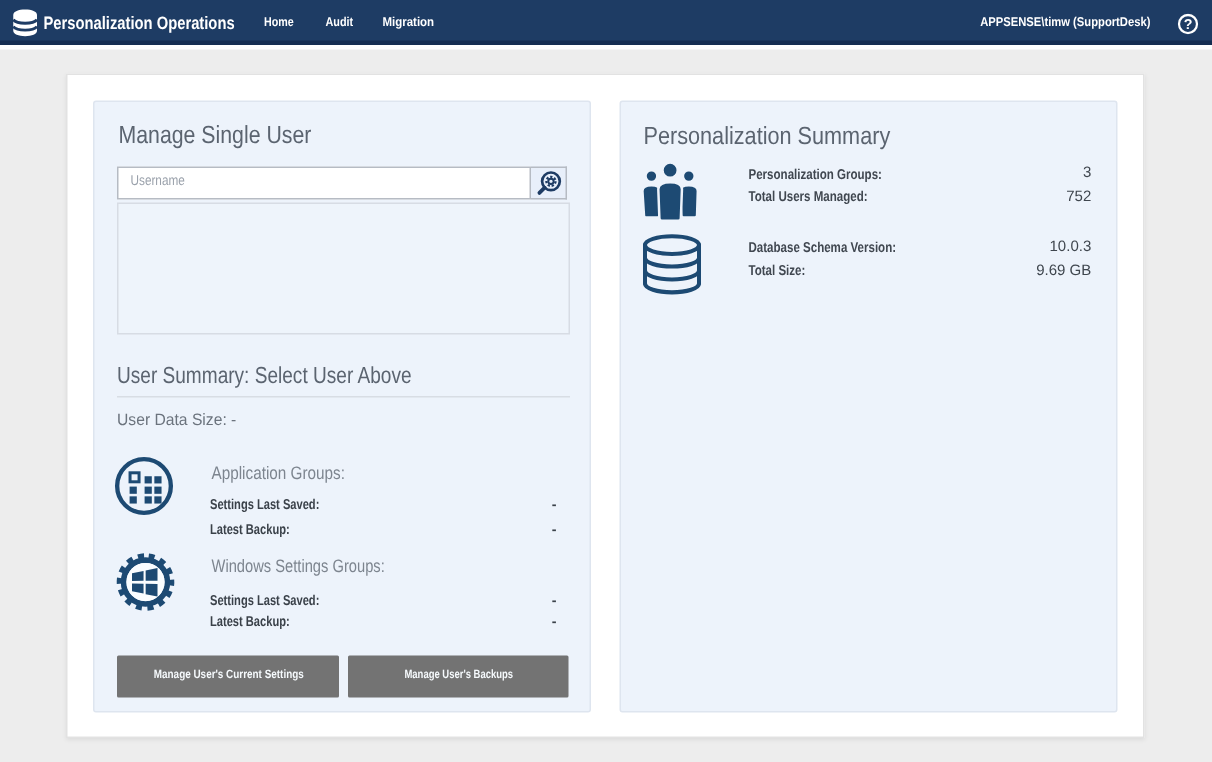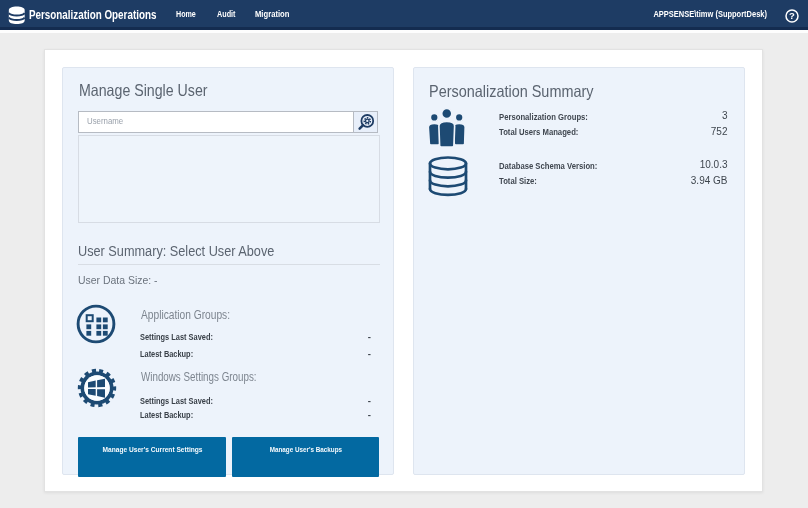--- a/index.html
+++ b/index.html
@@ -28,21 +28,21 @@
 .glbl { font-size:12px; color:#7d858f; }
 .gl1 { left:140.5px; top:309.1px; transform:scaleX(0.85); }
 .gl2 { left:141px;   top:371.1px; transform:scaleX(0.817); }
 .klbl { font-size:9.5px; font-weight:bold; color:#3a4149; }
 .kv1 { left:140.2px; top:332.2px; transform:scaleX(0.78); }
 .kv2 { left:140.2px; top:348.5px; transform:scaleX(0.78); }
 .kv3 { left:140.2px; top:396px; transform:scaleX(0.78); }
 .kv4 { left:140.2px; top:410.3px; transform:scaleX(0.78); }
 .dash { font-size:9.5px; font-weight:bold; color:#3a4149; right:437px; }
 .d1 { top:332.2px; } .d2 { top:348.5px; } .d3 { top:396px; } .d4 { top:410.3px; }
-.btn { position:absolute; top:436.7px; height:40px; background:#0369a1; border-radius:1px; color:#f6fafd; font-size:8px; font-weight:bold; text-align:center; line-height:26.1px; }
+.btn { position:absolute; top:436.7px; height:28px; background:#737373; border-radius:1px; color:#f6fafd; font-size:8px; font-weight:bold; text-align:center; line-height:26.1px; }
 .btn1 { left:78px; width:148.1px; }
 .btn2 { left:232.4px; width:146.2px; }
 .btn1 span { display:inline-block; transform:scaleX(0.826); }
 .btn2 span { display:inline-block; transform:scaleX(0.79); }
 .rlbl { font-size:9.5px; font-weight:bold; color:#404750; }
 .rv   { font-size:10px; color:#3f464e; right:80.5px; }
 .rk1 { left:498.6px; top:111.6px; transform:scaleX(0.81); }
 .rk2 { left:498.6px; top:127.3px; transform:scaleX(0.81); }
 .rk3 { left:498.6px; top:160.6px; transform:scaleX(0.81); }
 .rk4 { left:498.6px; top:176.4px; transform:scaleX(0.81); }
@@ -153,13 +153,13 @@
     <path d="M2,33 A18 5.9 0 0 0 38,33"></path>
   </g>
 </svg>
 <span class="abs sx rlbl rk1">Personalization Groups:</span>
 <span class="abs rv rv1">3</span>
 <span class="abs sx rlbl rk2">Total Users Managed:</span>
 <span class="abs rv rv2">752</span>
 <span class="abs sx rlbl rk3">Database Schema Version:</span>
 <span class="abs rv rv3">10.0.3</span>
 <span class="abs sx rlbl rk4">Total Size:</span>
-<span class="abs rv rv4">3.94 GB</span>
+<span class="abs rv rv4">9.69 GB</span>
 
 </body></html>

